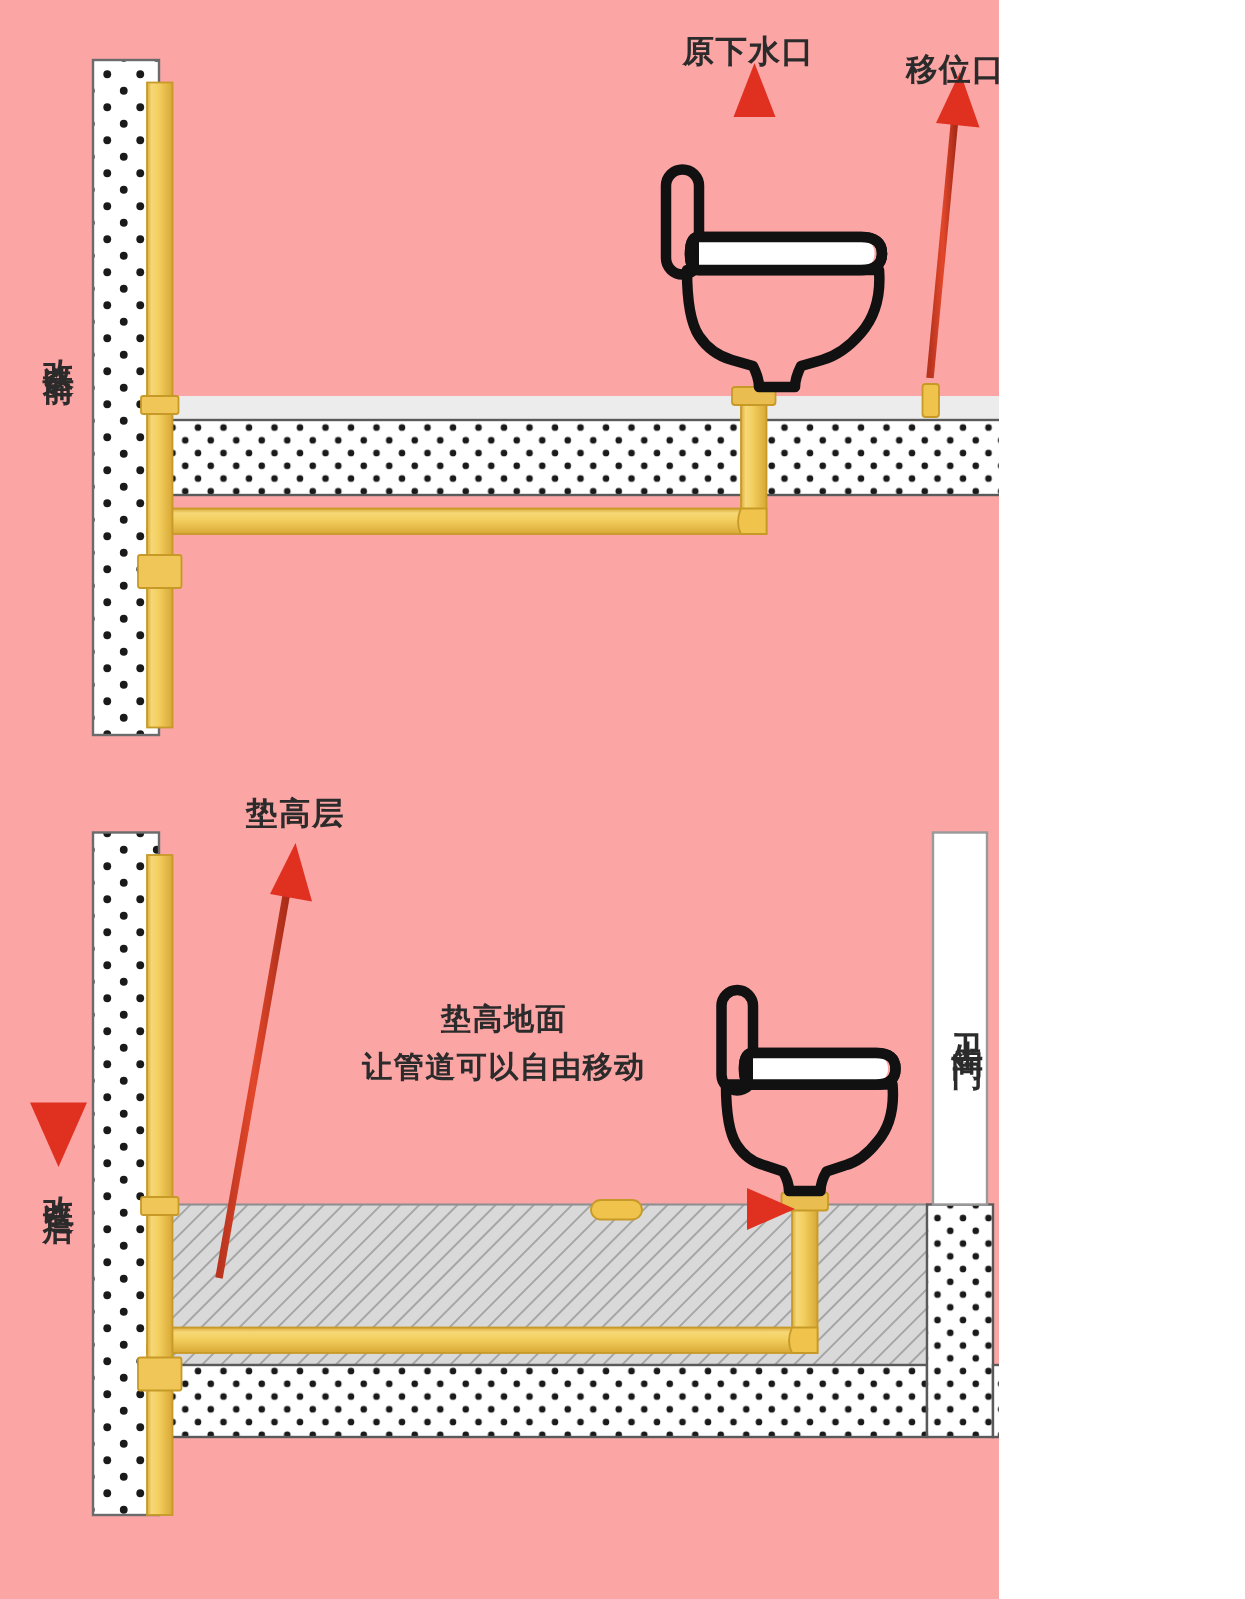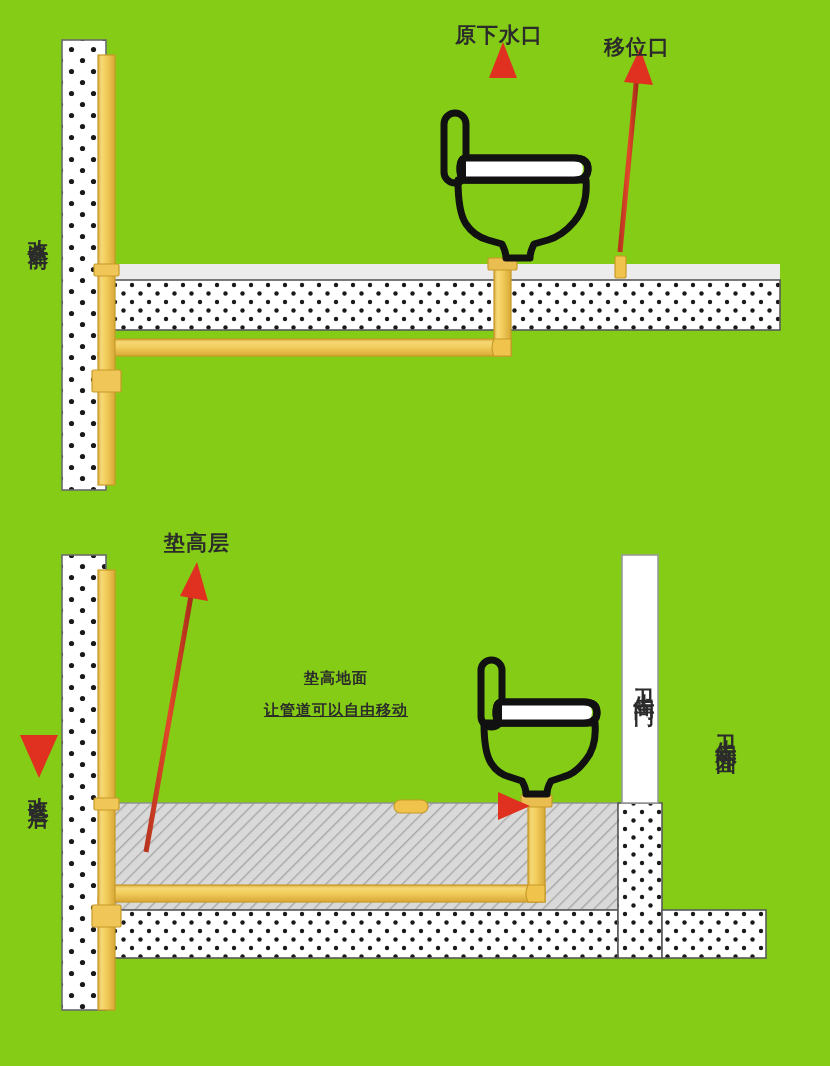--- a/index.html
+++ b/index.html
@@ -5,23 +5,23 @@
   html, body {
     margin: 0;
     padding: 0;
     background: #ffffff;
   }
   body {
     font-family: "Liberation Sans", "DejaVu Sans", sans-serif;
   }
   #stage {
     position: relative;
-    width: 830px;
+    width: 666px;
     height: 1066px;
-    background: #84cc16;
+    background: #fca5a5;
     overflow: hidden;
   }
   svg#diagram {
     position: absolute;
     left: 0;
     top: 0;
     width: 830px;
     height: 1066px;
     display: block;
   }
@@ -36,21 +36,21 @@
   .lbl-h {
     font-size: 21px;
   }
   .lbl-v {
     font-size: 21px;
     writing-mode: vertical-rl;
     text-orientation: upright;
     letter-spacing: 5px;
   }
   .lbl-center {
-    font-size: 15px;
+    font-size: 20px;
     text-align: center;
   }
 </style>
 </head>
 <body>
 
 <div id="stage">
 
   <svg id="diagram" viewBox="0 0 830 1066">
     <defs>
@@ -224,19 +224,19 @@
   <div class="lbl lbl-h" style="left:604px; top:36px;font-family:Liberation Mono, monospace;">移位口</div>
 
   <div class="lbl lbl-v" style="left:24px; top:222px;">改造前</div>
 
   <div class="lbl lbl-v" style="left:24px; top:780px;">改造后</div>
 
   <div class="lbl lbl-h" style="left:164px; top:530px;">垫高层</div>
 
   <div class="lbl lbl-center" style="left:236px; top:668px; width:200px;">垫高地面</div>
 
-  <div class="lbl lbl-center" style="left:226px; top:700px; width:220px;text-decoration:underline;">让管道可以自由移动</div>
+  <div class="lbl lbl-center" style="left:226px; top:700px; width:220px;">让管道可以自由移动</div>
 
   <div class="lbl lbl-v" style="left:630px; top:672px;">卫生间门</div>
 
   <div class="lbl lbl-v" style="left:712px; top:718px;">卫生间外面</div>
 
 </div>
 
 </body></html>

